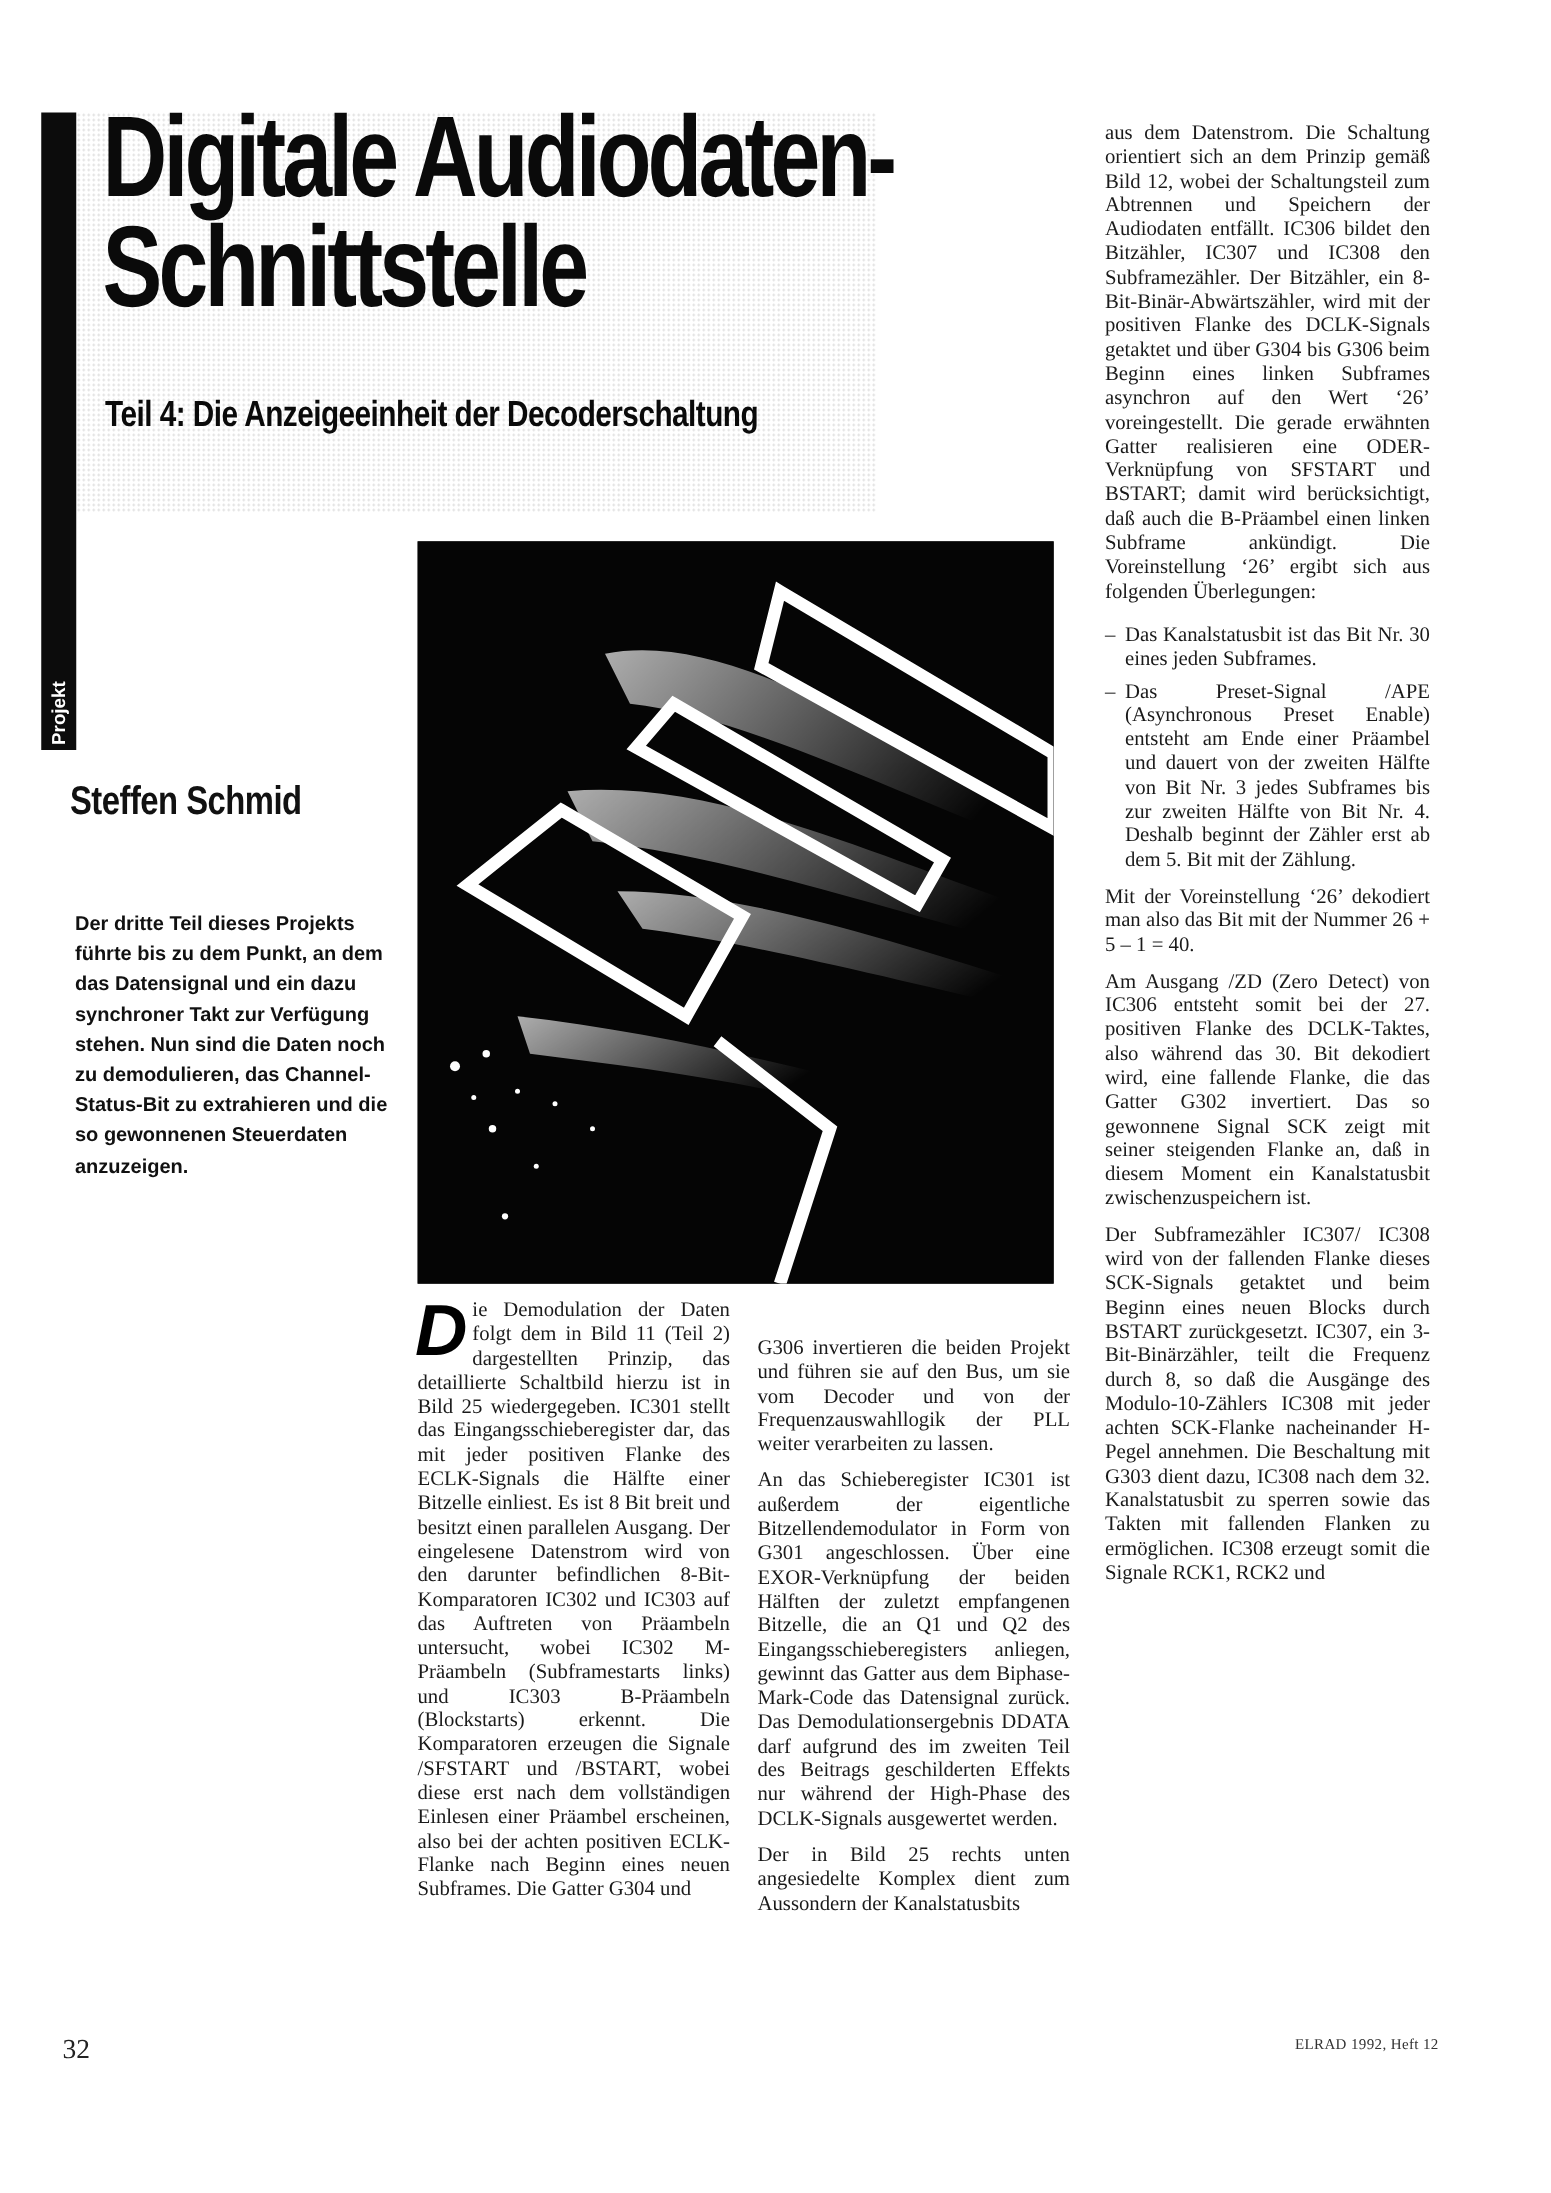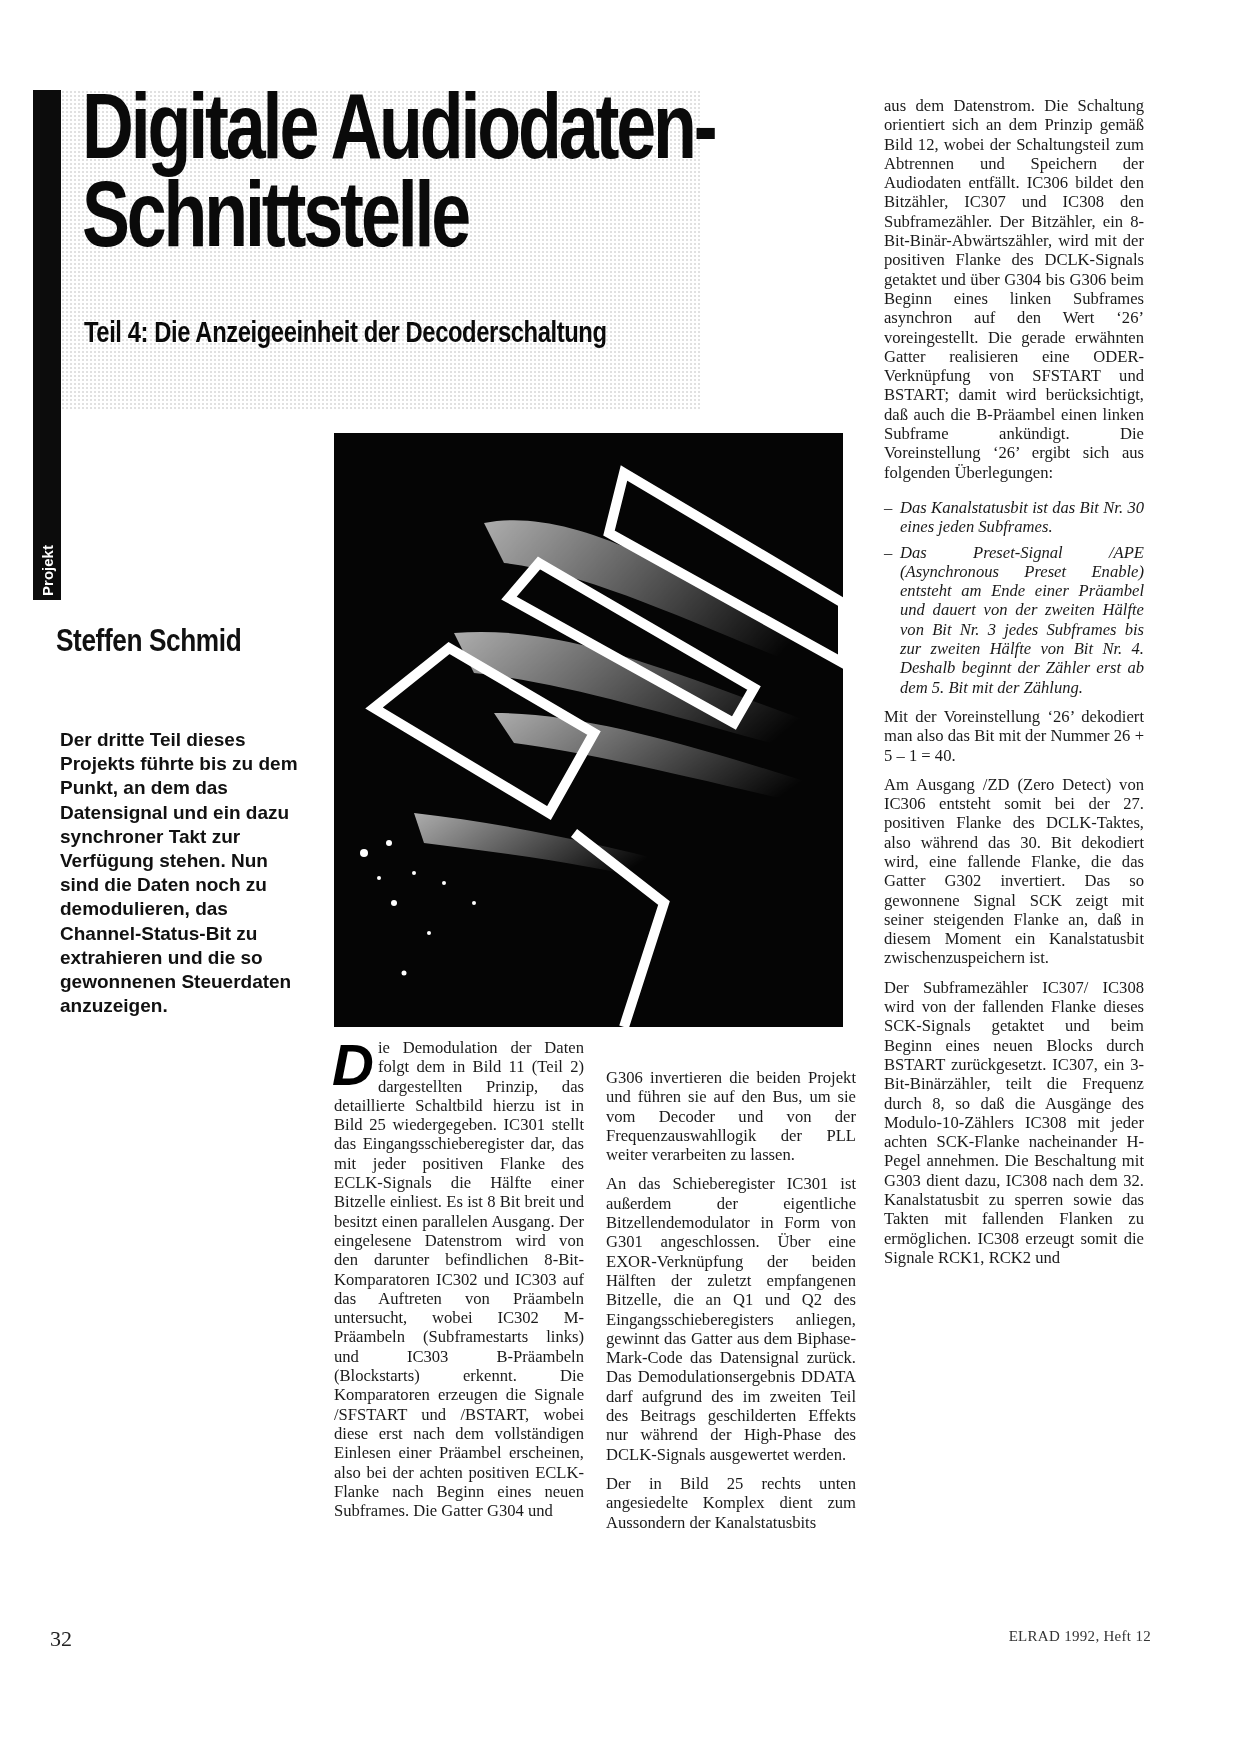--- a/index.html
+++ b/index.html
@@ -37,51 +37,51 @@
     }
     .author {
       position: absolute; left: 56px; top: 622px; margin: 0;
       font-family: "Liberation Sans", sans-serif; font-weight: bold;
       font-size: 32px; letter-spacing: -0.5px;
       transform: scaleX(0.82); transform-origin: left top; white-space: nowrap;
     }
     .lead {
       position: absolute; left: 60px; top: 728px; width: 250px; margin: 0;
       font-family: "Liberation Sans", sans-serif; font-weight: bold;
-      font-size: 19px; line-height: 24.2px; color: #111;
+      font-size: 16px; line-height: 24.2px; color: #111;
     }
     .photo {
       position: absolute; left: 334px; top: 433px; width: 509px; height: 594px;
       background: #050505; overflow: hidden;
     }
     .photo svg { display: block; width: 100%; height: 100%; }
 
     .col {
       position: absolute; margin: 0;
       font-family: "Liberation Serif", serif; font-size: 16.6px; line-height: 19.3px;
       text-align: justify; hyphens: manual; color: #1a1a1a;
     }
     .col p { margin: 0 0 10px 0; }
-    .col ul { list-style: none; margin: 16px 0 10px 0; padding: 0; font-style: italic; }
+    .col ul { list-style: none; margin: 16px 0 10px 0; padding: 0; }
     .col li { position: relative; padding-left: 16px; margin-bottom: 6px; }
     .col li::before { content: "\2013"; position: absolute; left: 0; top: 0; }
     .c1 { left: 334px; top: 1038px; width: 250px; }
     .c2 { left: 606px; top: 1068px; width: 250px; }
     .c3 { left: 884px; top: 96px; width: 260px; }
     .dropcap {
       float: left; font-family: "Liberation Sans", sans-serif; font-weight: bold; font-style: italic;
       font-size: 58px; line-height: 46px; margin: 4px 4px 0 -2px; color: #000;
     }
     .footer-page {
       position: absolute; left: 50px; top: 1626px;
       font-family: "Liberation Serif", serif; font-size: 22px; color: #222;
     }
     .footer-mag {
       position: absolute; right: 90px; top: 1628px;
-      font-family: "Liberation Serif", serif; font-size: 15px; color: #333; letter-spacing: 0.3px;
+      font-family: "Liberation Serif", serif; font-size: 12px; color: #333; letter-spacing: 0.3px;
     }
   </style>
 </head>
 <body>
 
 <div class="halftone"></div>
 <div class="side-bar"></div>
 <div class="side-label">
   <span>Projekt</span>
 </div>

